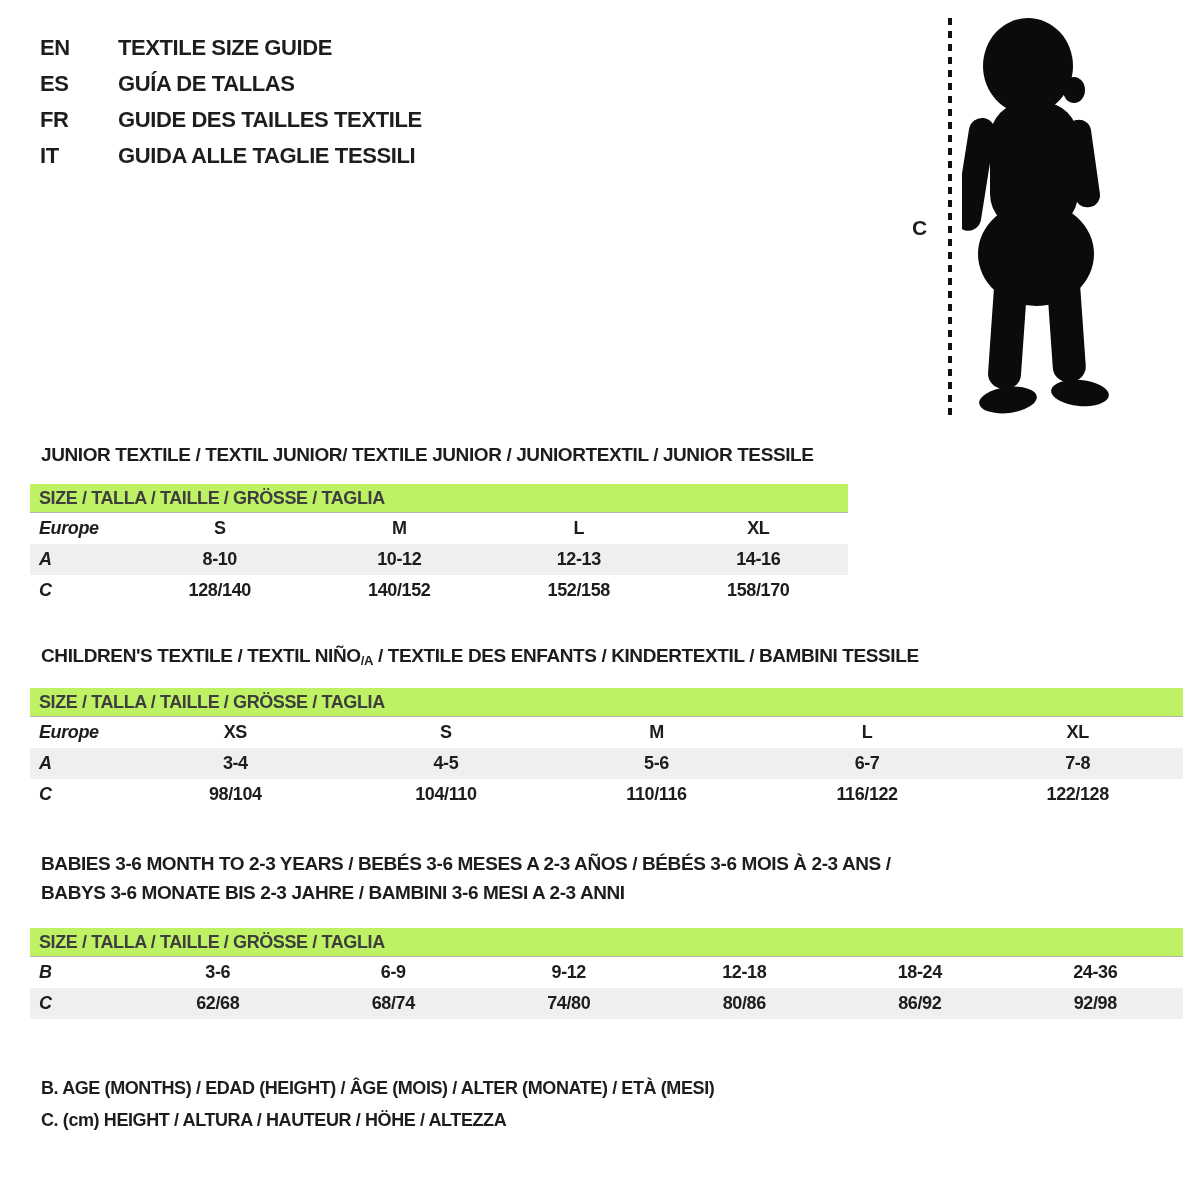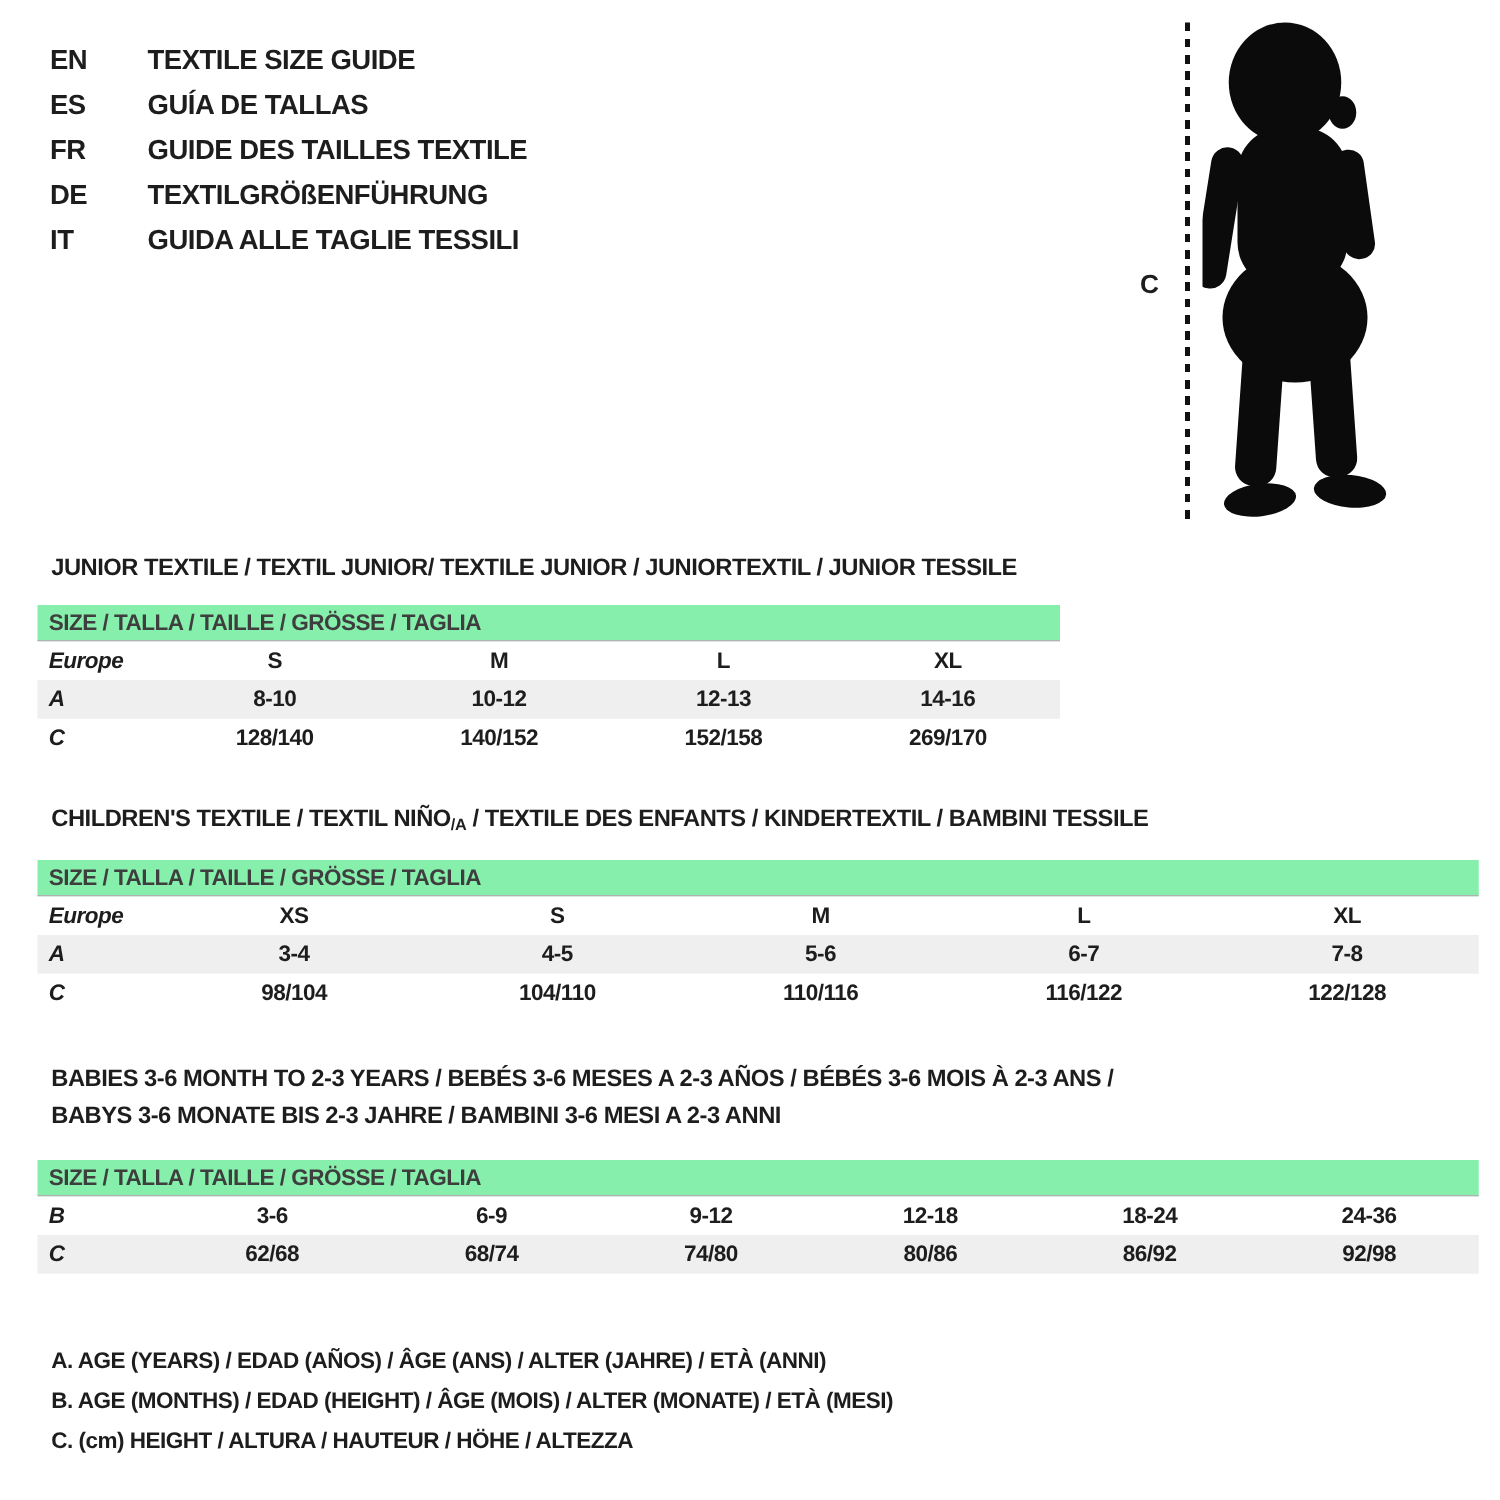--- a/index.html
+++ b/index.html
@@ -29,21 +29,21 @@
   .title-children { top:645px; }
   .title-babies   { top:849px; line-height:29px; width:980px; }
   .sub-small { font-size:13px; position:relative; top:3px; letter-spacing:-0.3px; }
 
   
   .size-table { position:absolute; left:30px; font-size:18px; }
   .table-junior   { top:484px; width:818px; }
   .table-children { top:688px; width:1153px; }
   .table-babies   { top:928px; width:1153px; }
   .table-header {
-    height:29px; line-height:29px; background:#86efac; color:#3e3e3e;
+    height:29px; line-height:29px; background:#bef264; color:#3e3e3e;
     padding-left:9px; border-bottom:1px solid #b2b2b2; font-size:18px;
   }
   .trow { display:flex; height:31px; align-items:center; }
   .trow.shaded { background:#efefef; }
   .tlabel { width:100px; padding-left:9px;font-style:italic; }
   .tcell { flex:1; text-align:center; }
 
   
   .legend-block { position:absolute; left:41px; top:1072px; font-size:18px; }
   .legend-line { height:32px; display:flex; align-items:center; }
@@ -58,24 +58,20 @@
       <span class="lang-code">EN</span>
       <span class="lang-title">TEXTILE SIZE GUIDE</span>
     </div>
     <div class="lang-row">
       <span class="lang-code">ES</span>
       <span class="lang-title">GUÍA DE TALLAS</span>
     </div>
     <div class="lang-row">
       <span class="lang-code">FR</span>
       <span class="lang-title">GUIDE DES TAILLES TEXTILE</span>
-    </div>
-    <div class="lang-row">
-      <span class="lang-code">DE</span>
-      <span class="lang-title">TEXTILGRÖßENFÜHRUNG</span>
     </div>
     <div class="lang-row">
       <span class="lang-code">IT</span>
       <span class="lang-title">GUIDA ALLE TAGLIE TESSILI</span>
     </div>
   </div>
 
   <div class="measure-line"></div>
   <div class="measure-label">C</div>
   <div class="baby-figure">
@@ -111,21 +107,21 @@
           <div class="tcell">8-10</div>
           <div class="tcell">10-12</div>
           <div class="tcell">12-13</div>
           <div class="tcell">14-16</div>
         </div>
         <div class="trow">
           <div class="tlabel">C</div>
           <div class="tcell">128/140</div>
           <div class="tcell">140/152</div>
           <div class="tcell">152/158</div>
-          <div class="tcell">269/170</div>
+          <div class="tcell">158/170</div>
         </div>
       </div>
   </div>
 
   <div class="section-title title-children"><span>CHILDREN'S TEXTILE / TEXTIL NIÑO</span><span class="sub-small">/A</span><span> / TEXTILE DES ENFANTS / KINDERTEXTIL / BAMBINI TESSILE</span></div>
   <div class="size-table table-children">
     <div class="table-header">SIZE / TALLA / TAILLE / GRÖSSE / TAGLIA</div>
     <div class="table-rows">
         <div class="trow">
           <div class="tlabel">Europe</div>
@@ -176,18 +172,17 @@
           <div class="tcell">68/74</div>
           <div class="tcell">74/80</div>
           <div class="tcell">80/86</div>
           <div class="tcell">86/92</div>
           <div class="tcell">92/98</div>
         </div>
       </div>
   </div>
 
   <div class="legend-block">
-    <div class="legend-line">A. AGE (YEARS) / EDAD (AÑOS) / ÂGE (ANS) / ALTER (JAHRE) / ETÀ (ANNI)</div>
     <div class="legend-line">B. AGE (MONTHS) / EDAD (HEIGHT) / ÂGE (MOIS) / ALTER (MONATE) / ETÀ (MESI)</div>
     <div class="legend-line">C. (cm) HEIGHT / ALTURA / HAUTEUR / HÖHE / ALTEZZA</div>
   </div>
 
 </div>
 
 </body></html>

